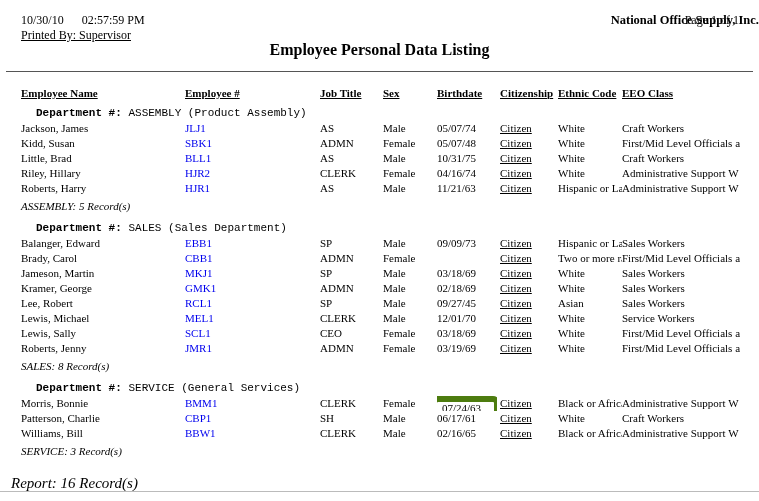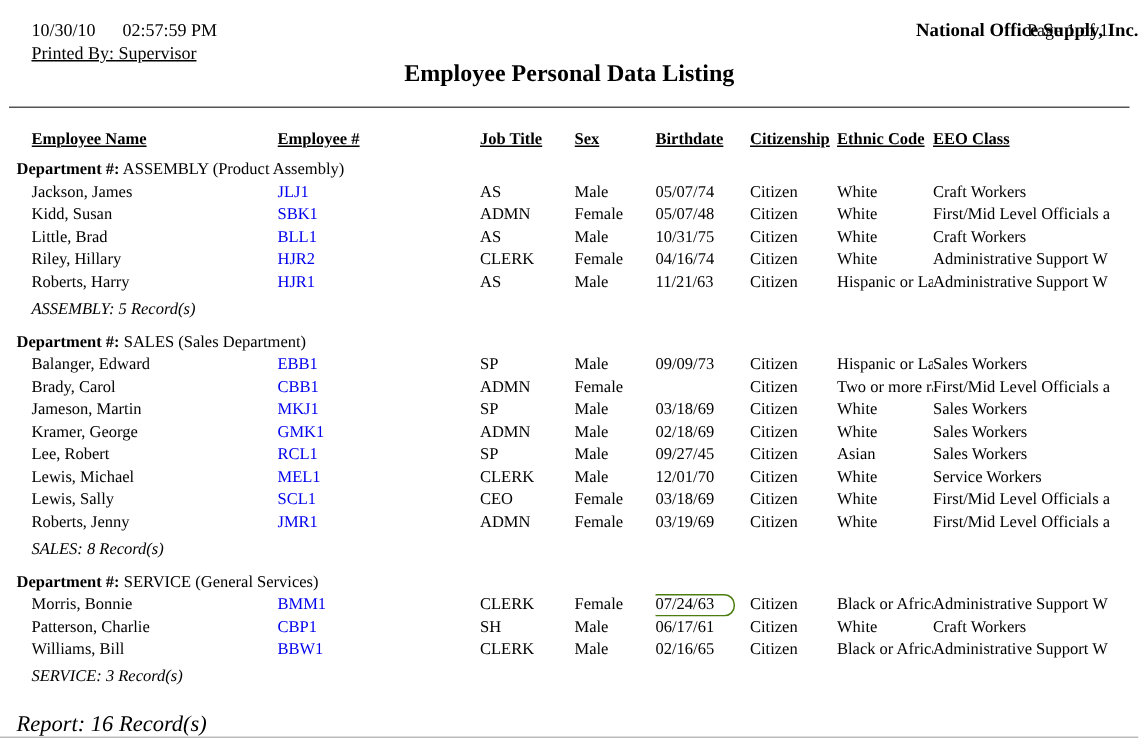--- a/index.html
+++ b/index.html
@@ -21,32 +21,32 @@
 
   
   .content{position:absolute;left:0;top:86px;width:759px;}
   .row{position:relative;height:15px;font-size:11px;line-height:15px;white-space:nowrap;}
   .cell{position:absolute;top:0;height:15px;overflow:hidden;white-space:nowrap;}
   .c1{left:21px;width:160px;}
   .c2{left:185px;width:131px;}
   .c3{left:320px;width:60px;}
   .c4{left:383px;width:51px;}
   .c5{left:437px;width:60px;}
-  .c6{left:500px;width:55px;}
+  .c6{left:500px;width:55px;text-decoration:underline;}
   .c7{left:558px;width:64px;}
   .c8{left:622px;width:135px;}
   .hdr-row .cell{font-weight:bold;text-decoration:underline;}
   .emp-link{color:#0000EE;}
   .spacer{height:5px;}
   .section{margin-bottom:7px;}
-  .dept-row{position:relative;height:15px;font-size:11px;line-height:15px;padding-left:11px;white-space:nowrap;}
+  .dept-row{position:relative;height:15px;font-size:11px;line-height:15px;padding-left:36px;white-space:nowrap;font-family:Liberation Mono, monospace;}
   .dept-label{font-weight:bold;}
   .summary-row{margin-top:3px;height:15px;font-size:11px;line-height:15px;padding-left:21px;font-style:italic;white-space:nowrap;}
   .report-summary-row{margin-top:17px;height:15px;font-size:15px;line-height:15px;padding-left:11px;font-style:italic;white-space:nowrap;}
-  .hl-box{display:inline-block;border:1px solid #4d7c0f;border-radius:7px;margin-left:-6px;padding:0 13px 0 5px;height:13px;line-height:13px;}
+  .hl-box{display:inline-block;border:6px solid #4d7c0f;border-radius:7px;margin-left:-6px;padding:0 13px 0 5px;height:13px;line-height:13px;}
 </style>
 </head>
 <body>
 
 <div class="page-header">
   <div class="hdr-left">
     <span>10/30/10</span><span class="hdr-time">02:57:59 PM</span>
   </div>
   <div class="hdr-printedby">Printed By: Supervisor</div>
   <div class="hdr-company">National Office Supply, Inc.</div>

